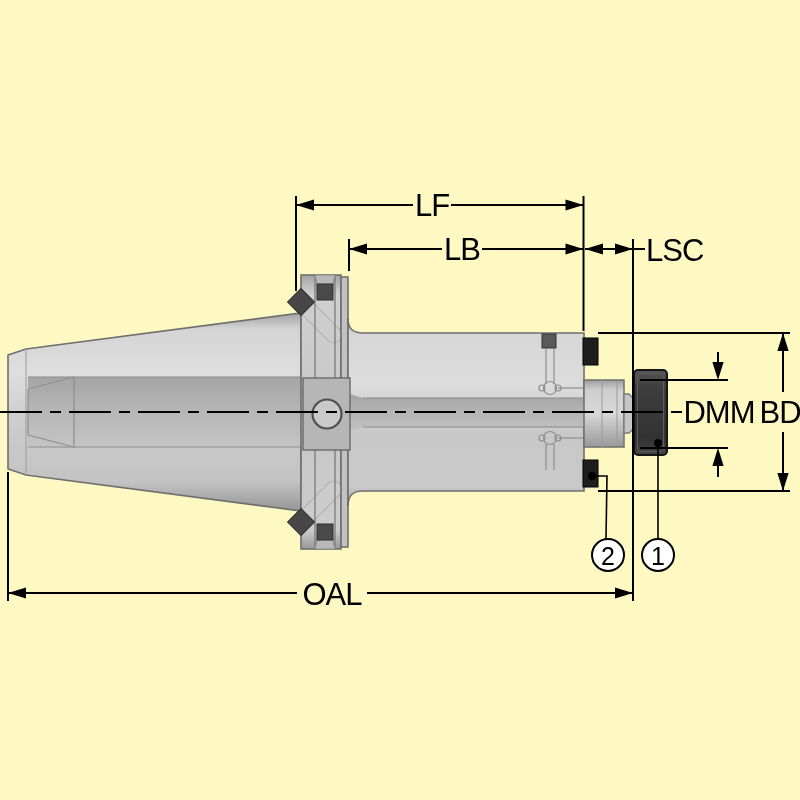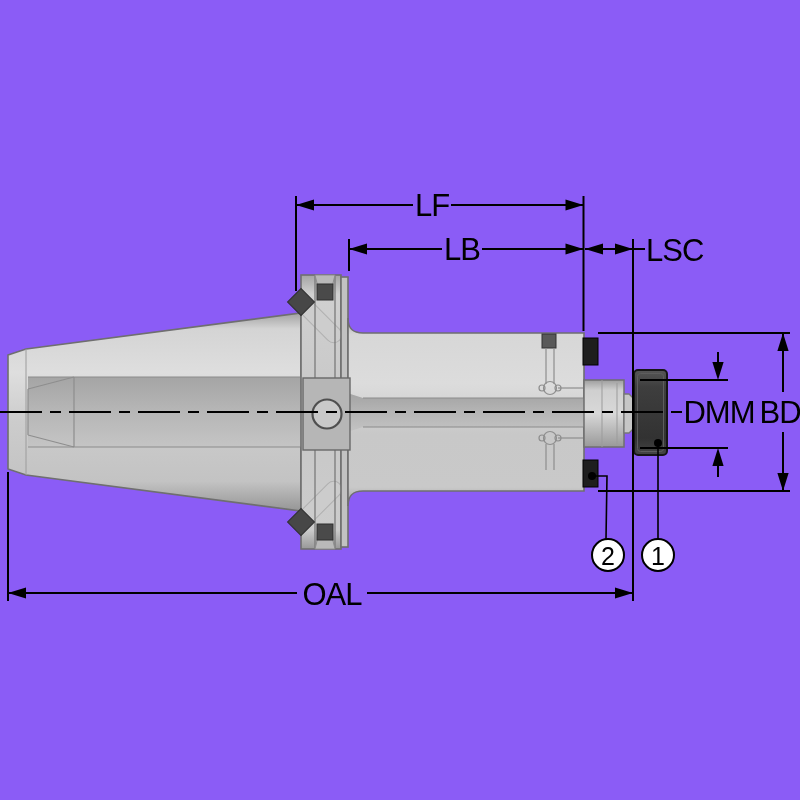--- a/index.html
+++ b/index.html
@@ -1,19 +1,19 @@
 <!DOCTYPE html>
 <html><head>
 <meta charset="utf-8">
 <style>
   html, body { margin: 0; padding: 0; background: #ffffff; }
   .stage {
     position: relative;
     width: 800px; height: 800px;
-    background: #8b5cf6;
+    background: #fef9c3;
     font-family: "Liberation Sans", sans-serif;
     overflow: hidden;
   }
   svg { display: block; }
   .dim-label {
     font-family: "Liberation Sans", sans-serif;
     font-size: 31px;
     fill: #000000;
     text-anchor: middle;
     dominant-baseline: central;

